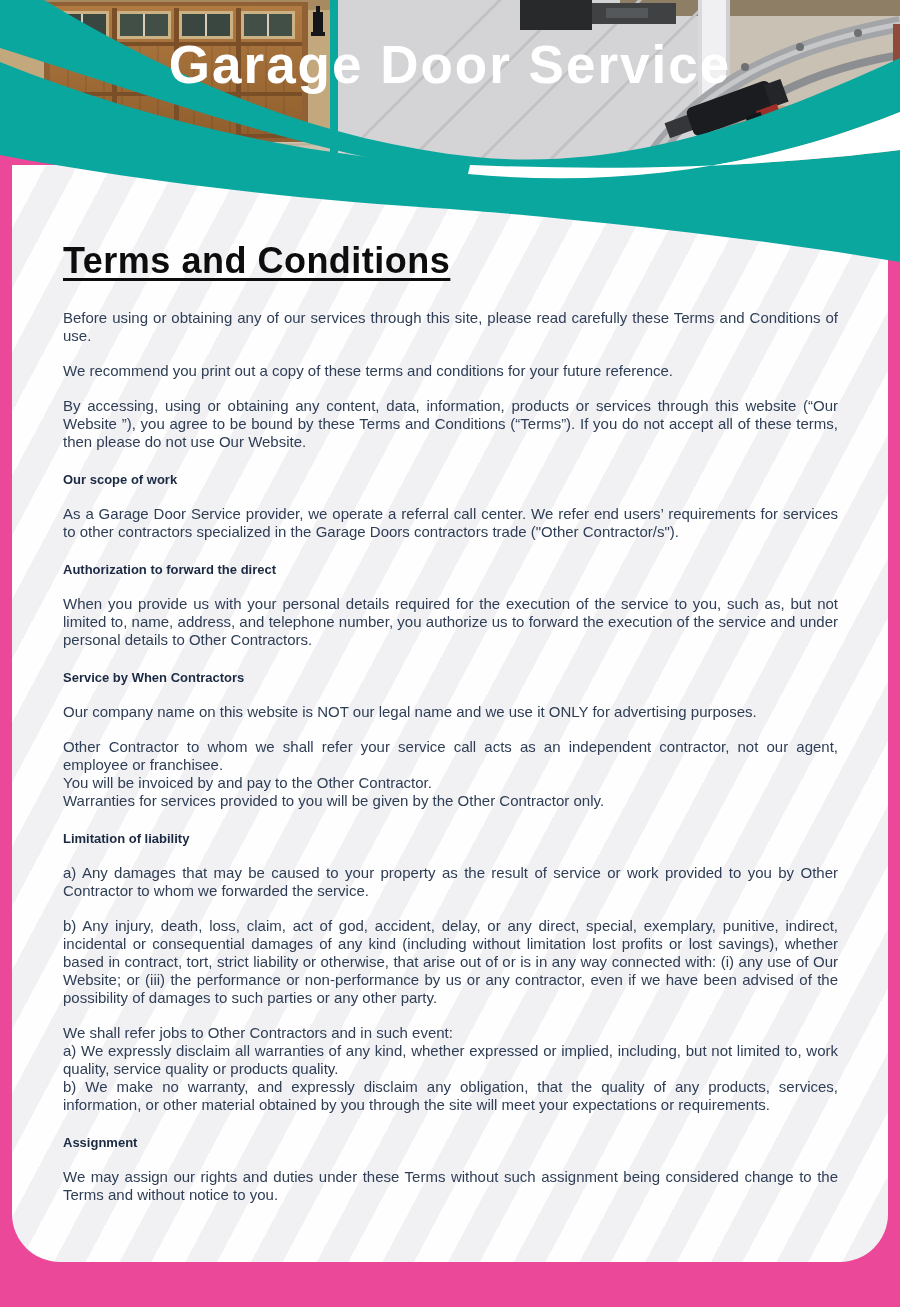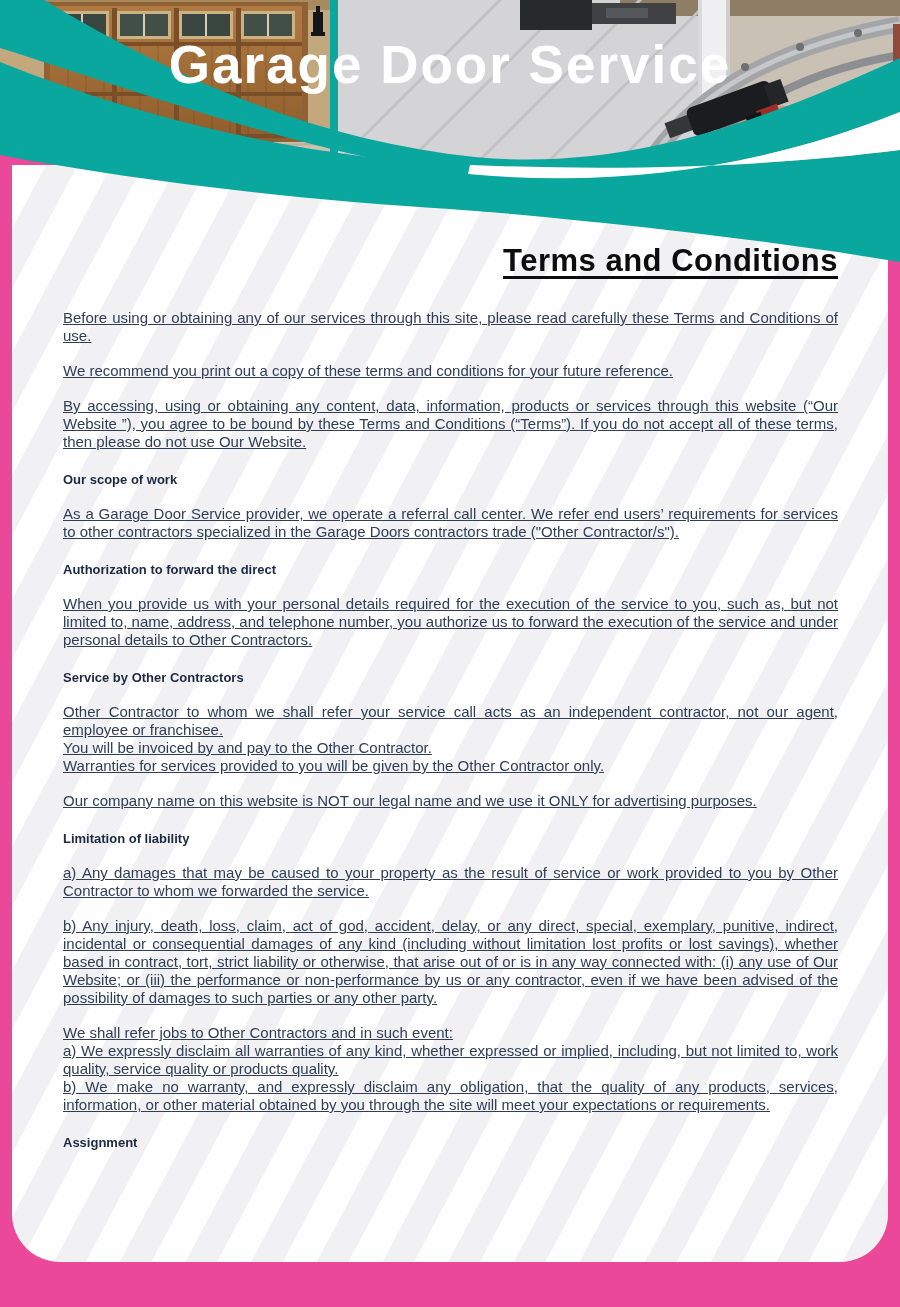--- a/index.html
+++ b/index.html
@@ -52,35 +52,34 @@
     position:absolute;
     left:63px; right:62px;
     top:165px;
     z-index:4;
     color:#2f3e55;
     font-size:15px;
     line-height:18px;
   }
   .doc-title{
     margin:78px 0 30px;
-    text-align:right;
+    text-align:left;
     color:#0d0d0d;
-    font-size:31px;
+    font-size:36px;
     line-height:36px;
     font-weight:bold;
     text-decoration:underline;
     text-decoration-thickness:2.5px;
     text-underline-offset:5px;
     letter-spacing:0.5px;
   }
   .doc p{
     margin:16px 0 17px 0;
     text-align:justify;
     white-space:pre-line;
-    text-decoration:underline;
   }
   .doc h3{
     margin:20px 0 6px 0;
     font-size:13px;
     line-height:18px;
     color:#1b2942;
     font-weight:bold;
   }
 </style>
 </head>
@@ -211,35 +210,36 @@
     <div>
         <section>
           <h3>Our scope of work</h3>
           <p>As a Garage Door Service provider, we operate a referral call center. We refer end users’ requirements for services to other contractors specialized in the Garage Doors contractors trade ("Other Contractor/s").</p>
         </section>
         <section>
           <h3>Authorization to forward the direct</h3>
           <p>When you provide us with your personal details required for the execution of the service to you, such as, but not limited to, name, address, and telephone number, you authorize us to forward the execution of the service and under personal details to Other Contractors.</p>
         </section>
         <section>
-          <h3>Service by Other Contractors</h3>
+          <h3>Service by When Contractors</h3>
+          <p>Our company name on this website is NOT our legal name and we use it ONLY for advertising purposes.</p>
           <p>Other Contractor to whom we shall refer your service call acts as an independent contractor, not our agent, employee or franchisee.
 You will be invoiced by and pay to the Other Contractor.
 Warranties for services provided to you will be given by the Other Contractor only.</p>
-          <p>Our company name on this website is NOT our legal name and we use it ONLY for advertising purposes.</p>
         </section>
         <section>
           <h3>Limitation of liability</h3>
           <p>a) Any damages that may be caused to your property as the result of service or work provided to you by Other Contractor to whom we forwarded the service.</p>
           <p>b) Any injury, death, loss, claim, act of god, accident, delay, or any direct, special, exemplary, punitive, indirect, incidental or consequential damages of any kind (including without limitation lost profits or lost savings), whether based in contract, tort, strict liability or otherwise, that arise out of or is in any way connected with: (i) any use of Our Website; or (iii) the performance or non-performance by us or any contractor, even if we have been advised of the possibility of damages to such parties or any other party.</p>
         </section>
         <section>
           <p>We shall refer jobs to Other Contractors and in such event:
 a) We expressly disclaim all warranties of any kind, whether expressed or implied, including, but not limited to, work quality, service quality or products quality.
 b) We make no warranty, and expressly disclaim any obligation, that the quality of any products, services, information, or other material obtained by you through the site will meet your expectations or requirements.</p>
         </section>
         <section>
           <h3>Assignment</h3>
+          <p>We may assign our rights and duties under these Terms without such assignment being considered change to the Terms and without notice to you.</p>
         </section>
       </div>
   </div>
 
 </div>
 
 </body></html>

